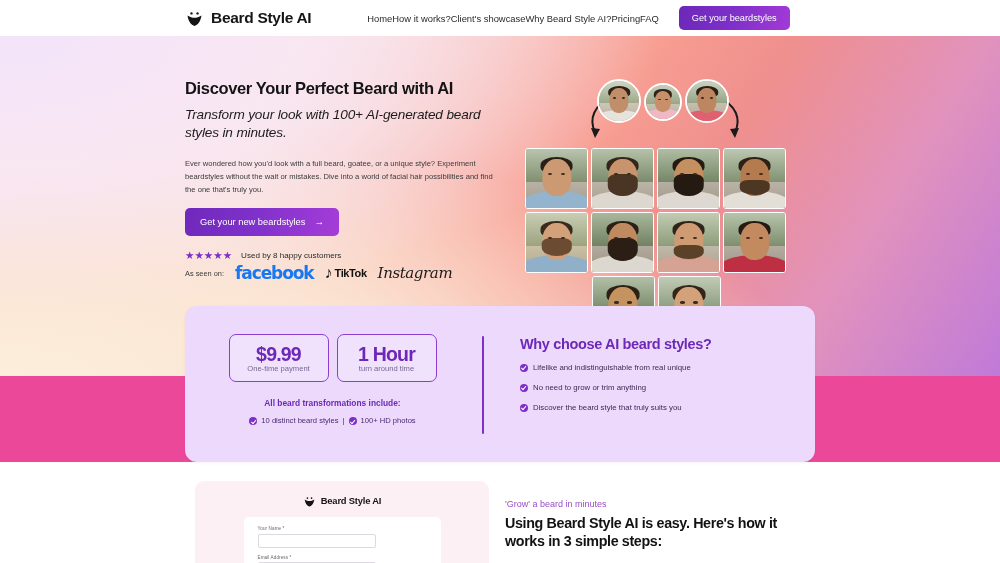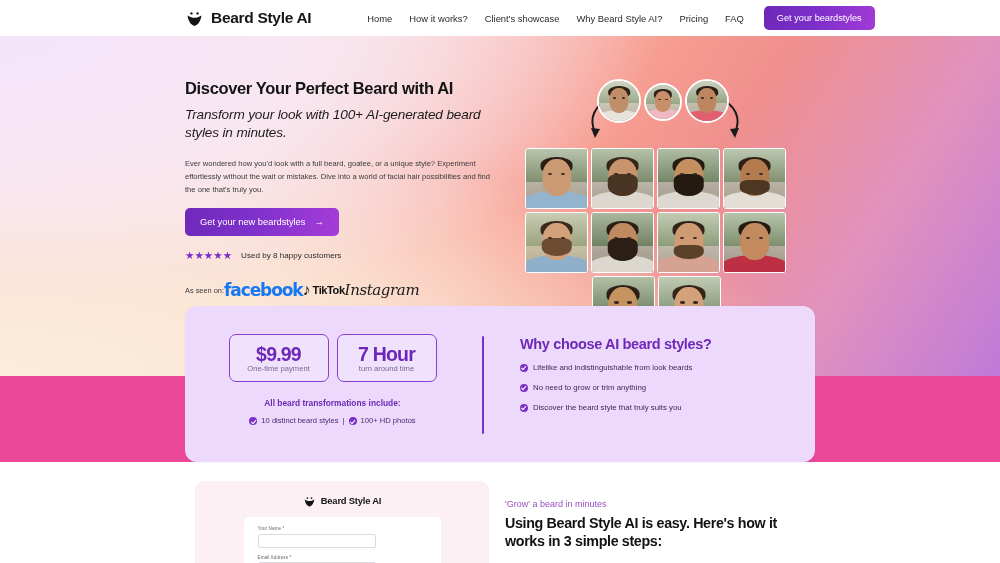--- a/index.html
+++ b/index.html
@@ -16,21 +16,21 @@
   
   .nav {
     position: absolute; top: 0; left: 0; width: 1000px; height: 36px;
     background: #ffffff; display: flex; align-items: center;
     z-index: 40;
   }
   .nav-inner { width: 1000px; display: flex; align-items: center; padding: 0 175px 0 185px; }
   .brand { display: flex; align-items: center; gap: 7px; }
   .brand-mark { width: 19px; height: 19px; position: relative; display: block; }
   .brand-name { font-size: 15.5px; font-weight: 700; color: #151515; letter-spacing: -0.3px; white-space: nowrap; }
-  .nav-links { display: flex; align-items: flex-start; gap: 17px; margin-left: 56px; }
+  .nav-links { display: flex; align-items: flex-start; margin-left: 56px; }
   .nav-link { font-size: 9.4px; color: #2a2a2a; white-space: nowrap; cursor: pointer; text-decoration: none; }
   .nav-cta {
     margin-left: 20px; font-size: 9.2px; color: #fff; white-space: nowrap;
     padding: 7px 13px; border-radius: 5px; border: none; cursor: pointer;
     background: linear-gradient(100deg, #6d28b8 0%, #7c2fc9 45%, #a23ad6 100%);
     font-family: "Liberation Sans", sans-serif;
   }
 
   
   .hero {
@@ -48,21 +48,21 @@
   .hero-cta {
     margin-top: 12px; display: inline-flex; align-items: center; gap: 9px;
     background: linear-gradient(100deg, #6f29bb 0%, #7f31cb 45%, #a63cd8 100%);
     color: #fff; font-size: 9.3px; border: none; border-radius: 5px;
     padding: 9px 15px; cursor: pointer; font-family: "Liberation Sans", sans-serif;
   }
   .arrow-glyph { font-size: 9.5px; line-height: 1; }
   .rating-row { margin-top: 14px; display: flex; align-items: center; gap: 9px; }
   .stars { display: flex; gap: 1.5px; color: #7c2fc9; font-size: 10.5px; line-height: 1; }
   .rating-text { font-size: 8.1px; color: #2b2b2b; }
-  .seen-row { margin-top: 20px; display: flex; align-items: center; }
+  .seen-row { margin-top: 3px; display: flex; align-items: center; gap: 11px; }
   .seen-label { font-size: 7.4px; color: #3b3b3b; }
   .fb-logo { font-size: 17px; font-weight: 700; color: #1877f2; letter-spacing: -1.1px; font-family: "DejaVu Sans", sans-serif; }
   .tt-logo { display: flex; align-items: center; gap: 2px; }
   .tt-note { font-size: 16px; color: #111; line-height: 1; }
   .tt-word { font-size: 11px; font-weight: 700; color: #111; letter-spacing: -0.4px; }
   .ig-logo { font-size: 15px; color: #1b1b1b; font-family: "DejaVu Serif", serif; font-style: italic; letter-spacing: -0.4px; }
 
   
   .hero-right { position: absolute; left: 525px; top: 9px; width: 270px; height: 300px; }
   .avatars { position: absolute; left: 72px; top: 34px; display: flex; gap: 3px; z-index: 3; }
@@ -168,21 +168,21 @@
       </div>
       <button class="nav-cta">Get your beardstyles</button>
     </div>
   </div>
 
   <div class="hero">
 
     <div class="hero-left">
       <h1 class="h1">Discover Your Perfect Beard with AI</h1>
       <div class="h2">Transform your look with 100+ AI-generated beard styles in minutes.</div>
-      <div class="p-small">Ever wondered how you'd look with a full beard, goatee, or a unique style? Experiment effortlessly without the wait or mistakes. Dive into a world of facial hair possibilities and find the one that's truly you.</div>
+      <div class="p-small">Ever wondered how you'd look with a full beard, goatee, or a unique style? Experiment beardstyles without the wait or mistakes. Dive into a world of facial hair possibilities and find the one that's truly you.</div>
       <button class="hero-cta">
         <span>Get your new beardstyles</span>
         <span class="arrow-glyph">→</span>
       </button>
       <div class="rating-row">
         <span class="stars">★★★★★</span>
         <span class="rating-text">Used by 8 happy customers</span>
       </div>
       <div class="seen-row">
         <span class="seen-label">As seen on:</span>
@@ -368,39 +368,39 @@
   </div>
 
   <div class="promo">
     <div class="promo-left">
       <div class="price-boxes">
         <div class="price-box">
           <div class="price-big">$9.99</div>
           <div class="price-sub">One-time payment</div>
         </div>
         <div class="price-box">
-          <div class="price-big">7 Hour</div>
+          <div class="price-big">1 Hour</div>
           <div class="price-sub">turn around time</div>
         </div>
       </div>
       <div class="includes-title">All beard transformations include:</div>
       <div class="includes-line">
         <span class="chk"></span>
         <span>10 distinct beard styles</span>
         <span>|</span>
         <span class="chk"></span>
         <span>100+ HD photos</span>
       </div>
     </div>
     <div class="divider-v"></div>
     <div class="promo-right">
       <div class="why-title">Why choose AI beard styles?</div>
       <div class="why-item">
         <span class="chk"></span>
-        <span>Lifelike and indistinguishable from look beards</span>
+        <span>Lifelike and indistinguishable from real unique</span>
       </div>
       <div class="why-item">
         <span class="chk"></span>
         <span>No need to grow or trim anything</span>
       </div>
       <div class="why-item">
         <span class="chk"></span>
         <span>Discover the beard style that truly suits you</span>
       </div>
     </div>

